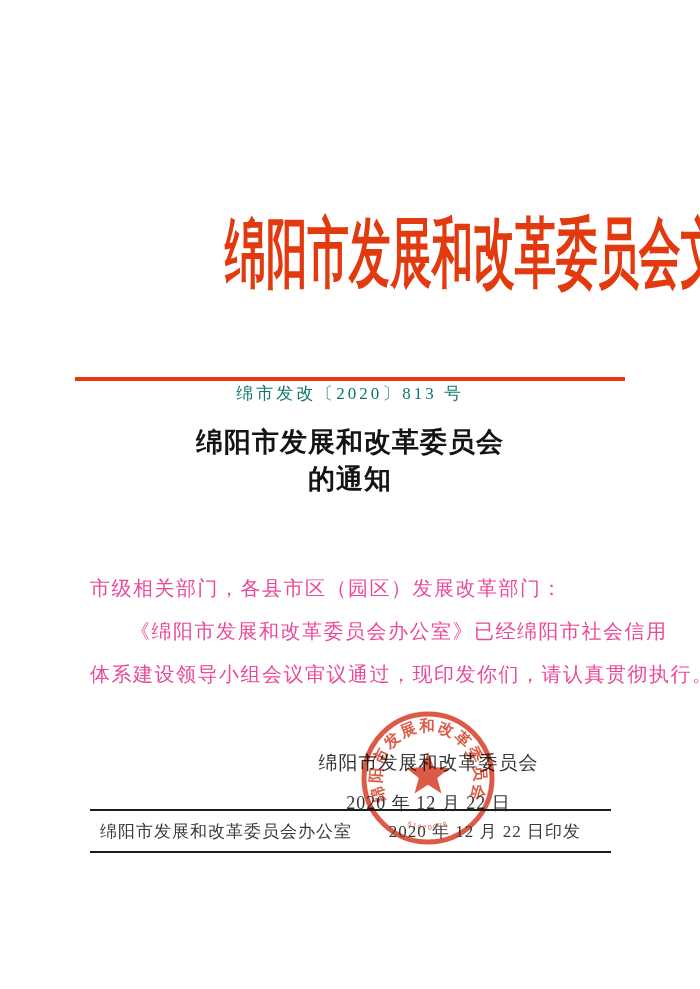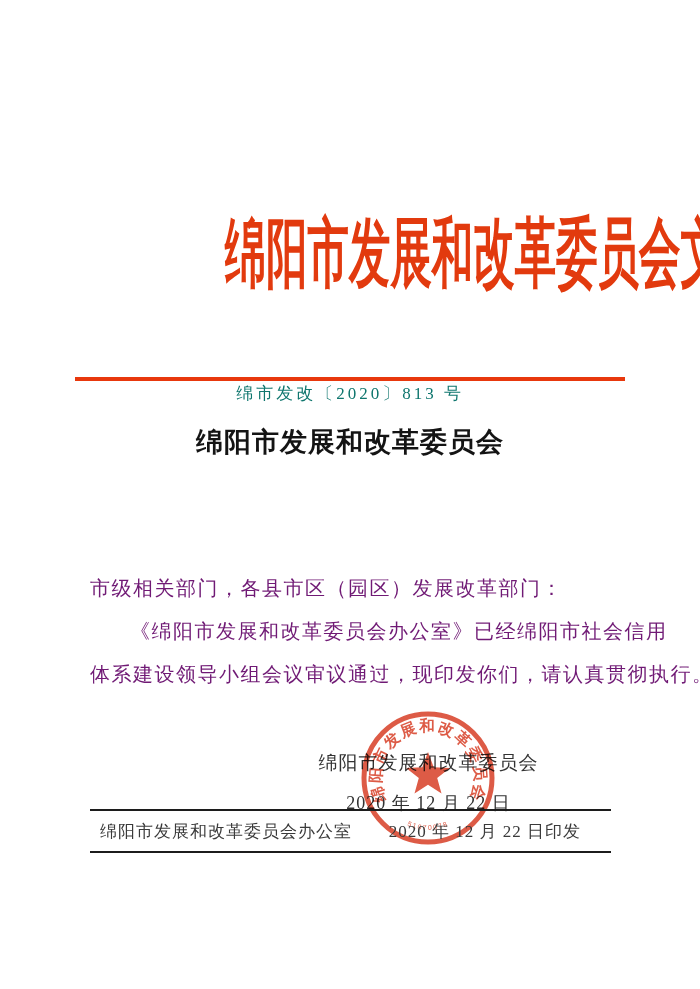--- a/index.html
+++ b/index.html
@@ -56,21 +56,21 @@
     font-size: 27px;
     line-height: 37px;
     letter-spacing: 1px;
   }
   
   .body-block {
     position: absolute; left: 90px; top: 567px; width: 524px;
     font-size: 20px;
     line-height: 43px;
     letter-spacing: 1.5px;
-    color: #701a75;
+    color: #ec4899;
   }
   .body-line { white-space: nowrap; }
   .body-line.indent { text-indent: 40px; }
   
   .signature {
     position: absolute; left: 276px; top: 750px; width: 305px;
     text-align: center;
     color: #333333;
   }
   .signature .org {
@@ -116,20 +116,21 @@
   <div class="redhead-wrap">
     <span class="redhead">绵阳市发展和改革委员会文件</span>
   </div>
 
   <div class="doc-number">绵市发改〔2020〕813 号</div>
 
   <div class="red-rule"></div>
 
   <div class="title-block">
     <div>绵阳市发展和改革委员会</div>
+    <div>的通知</div>
   </div>
 
   <div class="body-block">
     <div class="body-line">市级相关部门，各县市区（园区）发展改革部门：</div>
     <div class="body-line indent">《绵阳市发展和改革委员会办公室》已经绵阳市社会信用</div>
     <div class="body-line">体系建设领导小组会议审议通过，现印发你们，请认真贯彻执行。</div>
   </div>
 
   <div class="signature">
     <div class="org">绵阳市发展和改革委员会</div>

